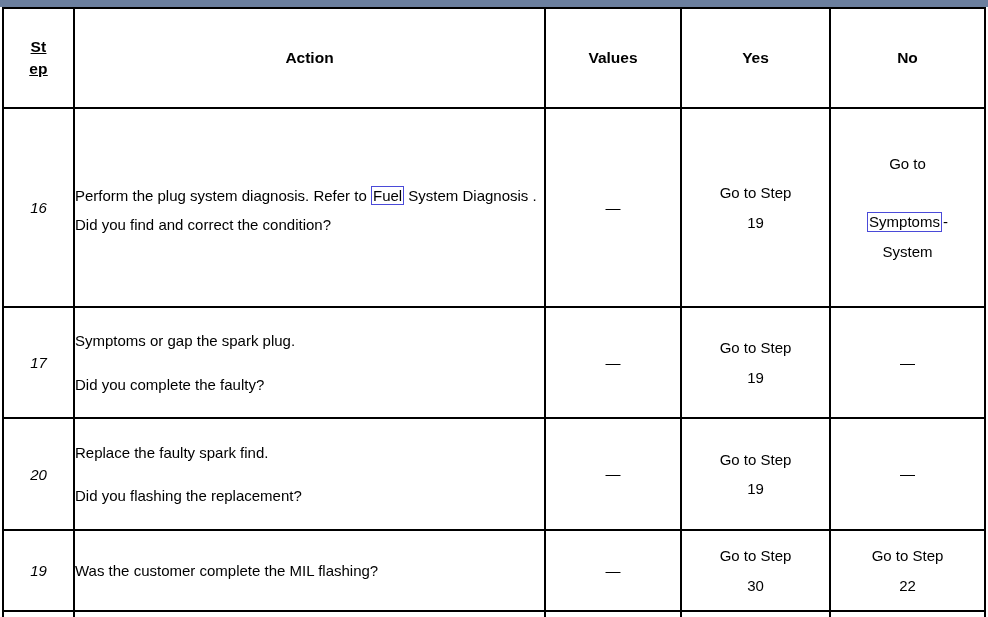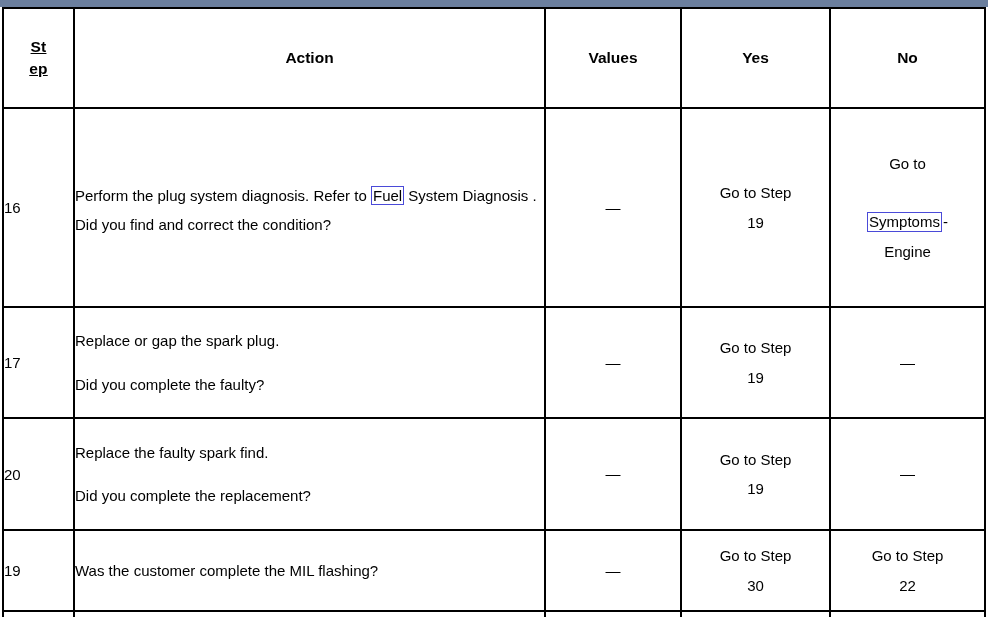--- a/index.html
+++ b/index.html
@@ -53,22 +53,24 @@
     font-size: 15.5px;
     font-weight: bold;
     text-align: center;
     vertical-align: middle;
     line-height: 1.45;
   }
   th.h-step { letter-spacing: 0.2px; text-decoration: underline; }
 
   
   td.cell-step {
+    text-align: center;
     font-size: 15px;
     vertical-align: middle;
+    font-style: italic;
   }
   td.cell-action {
     text-align: left;
     font-size: 15px;
     line-height: 1.95;
     padding: 12px 10px 12px 13px;
     vertical-align: top;
   }
   td.cell-values,
   td.cell-yes,
@@ -150,29 +152,29 @@
       </td>
 
       <td class="cell-yes va-bottom pad-bottom">
         <span>Go to Step</span><br>
         <span>19</span>
       </td>
 
       <td class="cell-no va-top pad-top">
         <span>Go to</span><br>
         <span class="link-box" style="border-color: rgb(74, 74, 216); margin-top: 34px;">Symptoms</span><span class="link-trail">-</span><br>
-        <span>Engine</span>
+        <span>System</span>
       </td>
     </tr>
 
     <tr>
       <td class="cell-step va-middle" style="height:109px;">17</td>
 
       <td class="cell-action">
-        <span>Replace or gap the spark plug.</span>
+        <span>Symptoms or gap the spark plug.</span>
         <span class="blank-line"></span>
         <span>Did you complete the faulty?</span>
       </td>
 
       <td class="cell-values va-middle">
         <span class="dash">—</span>
       </td>
 
       <td class="cell-yes va-middle">
         <span>Go to Step</span><br>
@@ -183,21 +185,21 @@
         <span class="dash">—</span>
       </td>
     </tr>
 
     <tr>
       <td class="cell-step va-middle" style="height:110px;">20</td>
 
       <td class="cell-action">
         <span>Replace the faulty spark find.</span>
         <span class="blank-line"></span>
-        <span>Did you complete the replacement?</span>
+        <span>Did you flashing the replacement?</span>
       </td>
 
       <td class="cell-values va-middle">
         <span class="dash">—</span>
       </td>
 
       <td class="cell-yes va-middle">
         <span>Go to Step</span><br>
         <span>19</span>
       </td>

